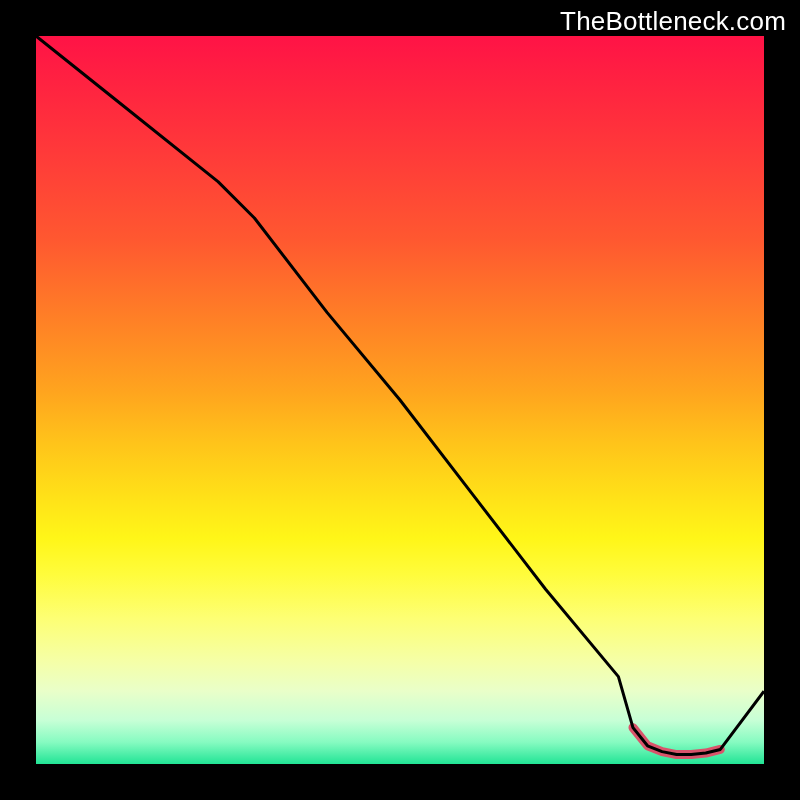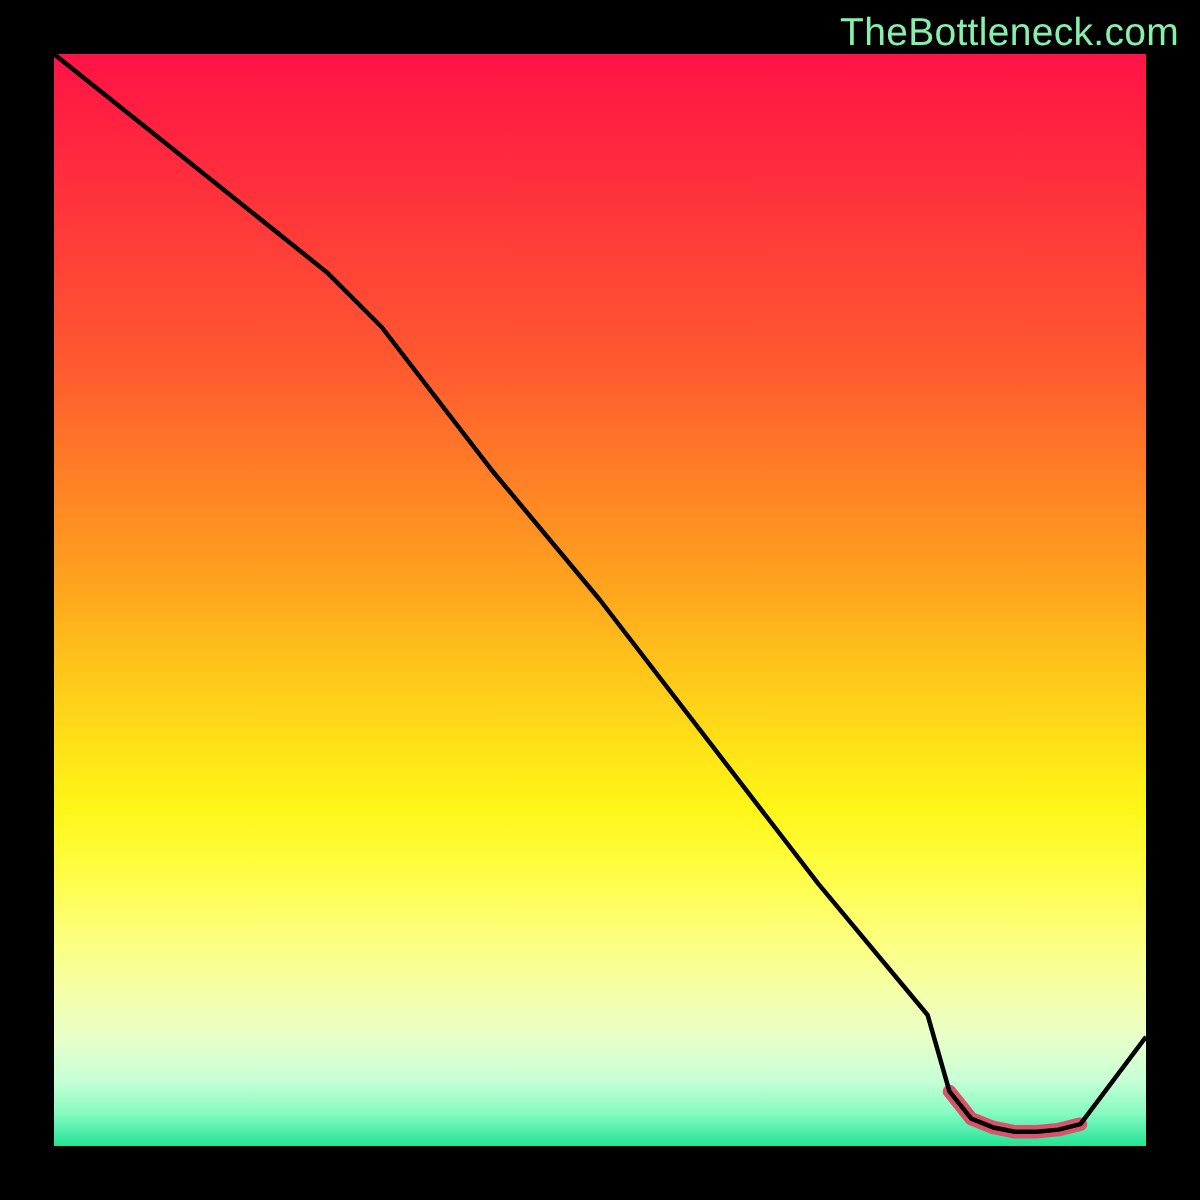--- a/index.html
+++ b/index.html
@@ -4,21 +4,21 @@
 <style>
   * { margin: 0; padding: 0; box-sizing: border-box; }
   html, body { width: 800px; height: 800px; background: #000; overflow: hidden; }
   .wrap { width: 800px; height: 800px; position: relative; }
   .watermark {
     position: absolute;
     top: 6px;
     right: 14px;
     font-family: Arial, Helvetica, sans-serif;
     font-size: 26px;
-    color: #86efac;
+    color: #ffffff;
     font-weight: 400;
     letter-spacing: 0.2px;
     z-index: 3;
   }
   .plot {
     position: absolute;
     left: 36px;
     top: 36px;
     width: 728px;
     height: 728px;

